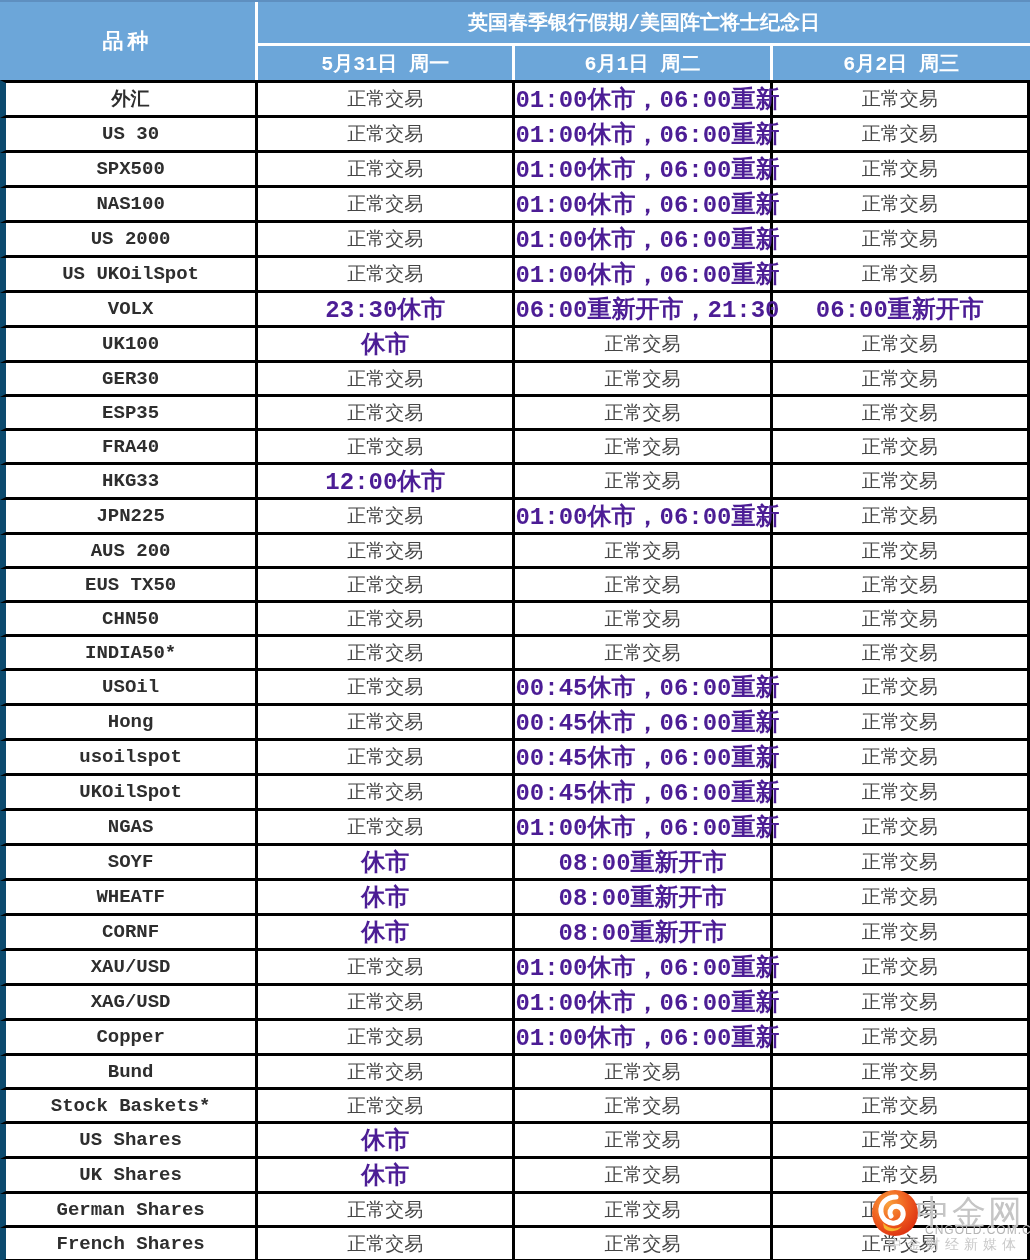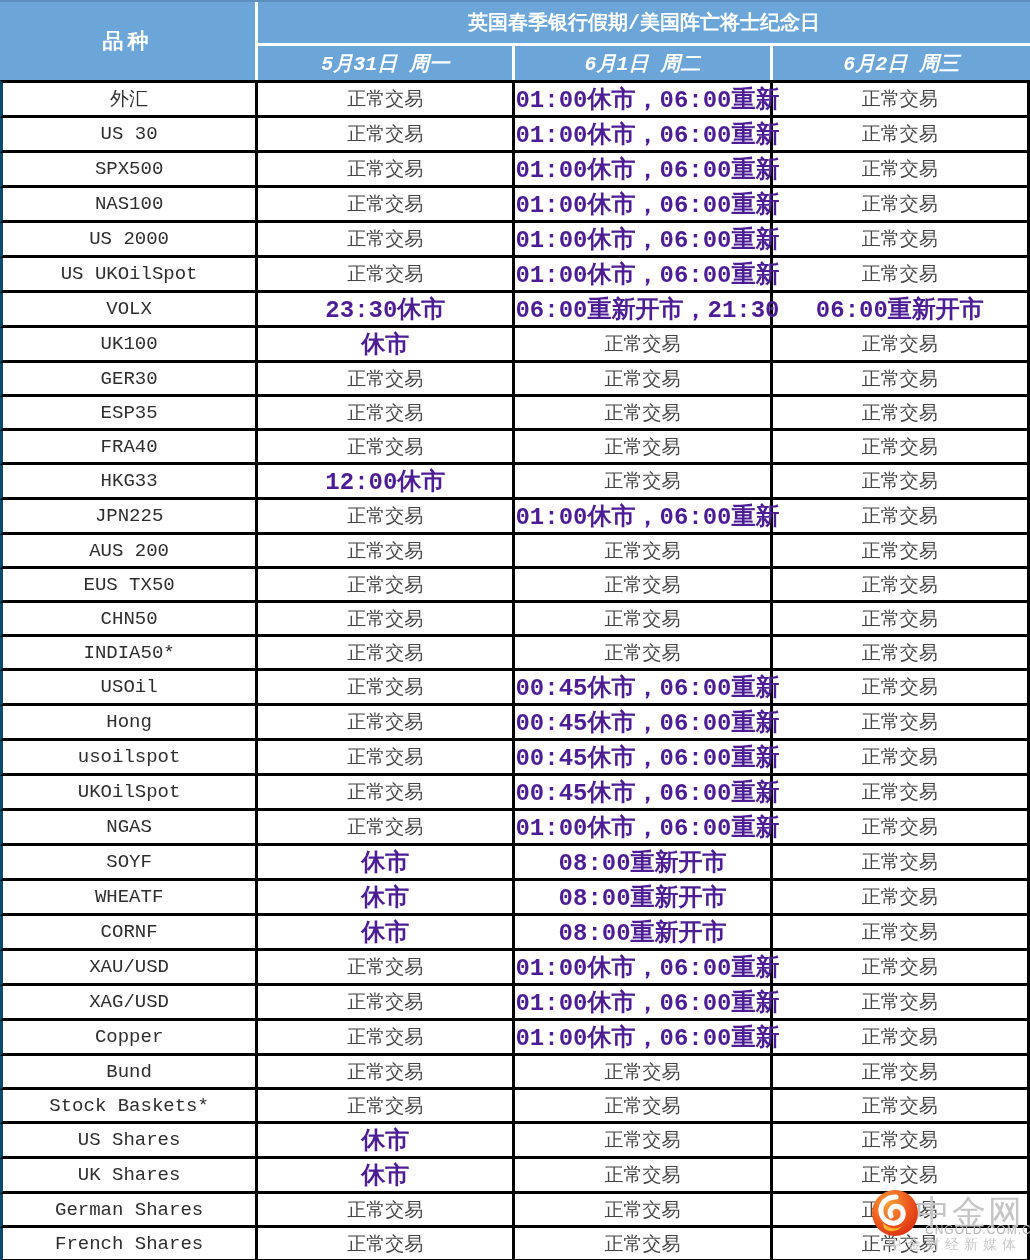--- a/index.html
+++ b/index.html
@@ -14,31 +14,31 @@
   col.c-product{width:258px;}
   col.c-day{width:257px;}
 
   
   thead th{
     background:#6CA6D9;color:#ffffff;font-weight:bold;
     padding:0;box-sizing:border-box;vertical-align:middle;text-align:center;
   }
   th.product-head{height:68px;font-size:21px;border-right:3px solid #ffffff;letter-spacing:4px;margin-top:20px;}
   th.holiday-title{height:44px;font-size:20px;border-bottom:3px solid #ffffff;}
-  th.date-head{height:34px;font-size:20px;border-right:3px solid #ffffff;font-style:italic;}
+  th.date-head{height:34px;font-size:20px;border-right:3px solid #ffffff;}
   th.date-head:last-child{border-right:none;}
 
   
   tbody td{
     box-sizing:border-box;height:34px;padding:0;text-align:center;vertical-align:middle;
     border-bottom:3px solid #000000;border-right:3px solid #000000;
     font-size:19px;color:#454545;background:#ffffff;white-space:nowrap;
   }
   tbody tr:first-child td{border-top:3px solid #000000;}
-  tbody td:first-child{border-left:3px solid #0c4a6e;color:#2e2e2e;}
+  tbody td:first-child{border-left:6px solid #0c4a6e;color:#2e2e2e;font-weight:bold;}
   tbody td.red{color:#4c1d95;font-weight:bold;font-size:24px;margin-left:24px;}
 
   
   .watermark{position:absolute;left:868px;top:1186px;width:162px;height:74px;pointer-events:none;}
   .wm-logo{position:absolute;left:3px;top:3px;width:48px;height:48px;}
   .wm-name{
     position:absolute;left:48px;top:4px;font-size:34px;font-weight:normal;
     color:#c5c5c5;letter-spacing:2px;font-family:"Liberation Serif","DejaVu Serif",serif;
     white-space:nowrap;
   }

